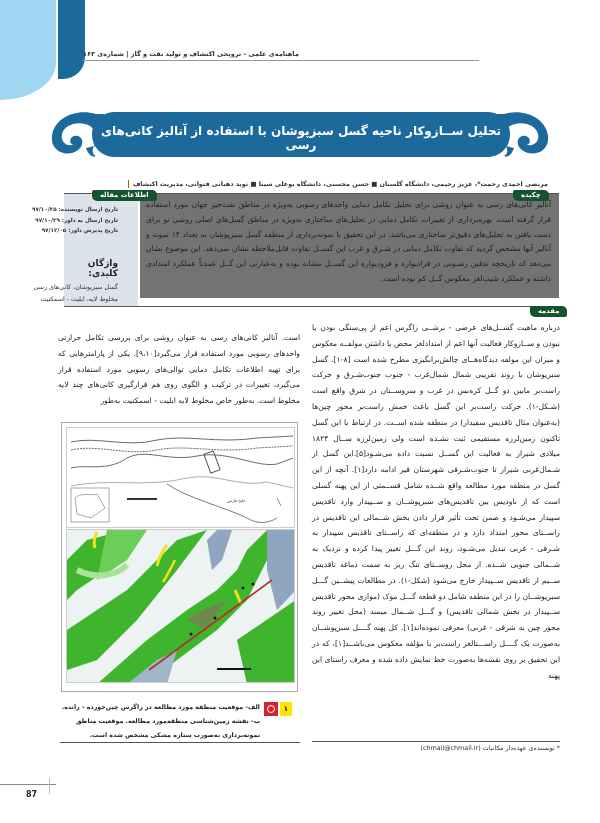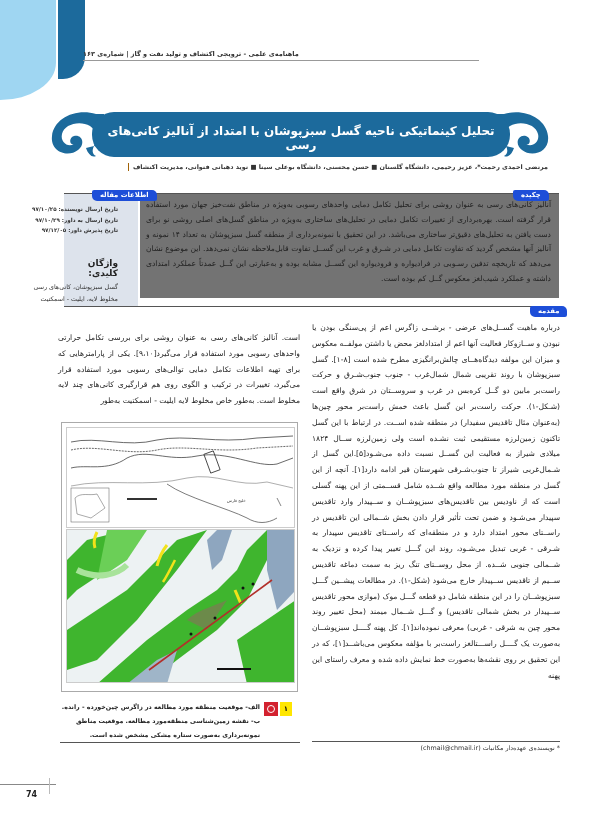--- a/index.html
+++ b/index.html
@@ -15,32 +15,32 @@
   .journal-line { position: absolute; left: 83px; top: 50px; width: 300px; font-size: 6.5px; font-weight: bold; color: #333; white-space: nowrap; direction: rtl; text-align: left; }
 
   
   .title-banner { position: absolute; left: 92px; top: 112px; width: 418px; height: 45px; background: #1c6a9c; border-radius: 22px; }
   .title-text { position: absolute; left: 0; right: 0; top: 12px; text-align: center; color: #fff; font-size: 12px; font-weight: bold; direction: rtl; }
   .swirl { position: absolute; top: 104px; width: 58px; height: 56px; }
   .swirl-left { left: 46px; }
   .swirl-right { right: 46px; transform: scaleX(-1); }
 
   
-  .authors { position: absolute; right: 52px; top: 163px; width: 420px; font-size: 6.4px; font-weight: bold; color: #333; direction: rtl; text-align: left; white-space: nowrap; border-left: 1px solid #a16207; padding-left: 4px; }
+  .authors { position: absolute; right: 52px; top: 180px; width: 420px; font-size: 6.4px; font-weight: bold; color: #333; direction: rtl; text-align: left; white-space: nowrap; border-left: 1px solid #a16207; padding-left: 4px; }
 
   
   .abstract-top-rule { position: absolute; left: 64px; top: 193px; width: 495px; height: 1.5px; background: #555; }
   .abstract-box { position: absolute; left: 140px; top: 194px; width: 419px; height: 104px; background: #737373; padding: 4px 8px 4px 6px; font-size: 7.6px; line-height: 14.8px; direction: rtl; text-align: justify; color: #222; }
   .info-box { position: absolute; left: 64px; top: 194px; width: 74px; height: 112px; background: #dde3ec; padding: 10px 20px 4px 3px; direction: rtl; text-align: right; font-size: 5.6px; color: #333; }
   .info-box .dates div { line-height: 10.5px; font-weight: bold; white-space: nowrap; }
   .info-box .kw-title { margin-top: 22px; font-size: 9px; font-weight: bold; color: #222; }
   .info-box .kw { font-size: 6.3px; line-height: 12px; margin-top: 3px; white-space: nowrap; }
   .info-bottom-rule { position: absolute; left: 64px; top: 306px; width: 495px; height: 1px; background: #555; }
 
-  .red-tag { position: absolute; height: 11px; background: #1d4ed8; color: #fff; font-size: 6.8px; font-weight: bold; padding: 0 8px; line-height: 11px; direction: rtl; border-radius: 2px 5px 2px 5px; white-space: nowrap; }
+  .red-tag { position: absolute; height: 11px; background: #14532d; color: #fff; font-size: 6.8px; font-weight: bold; padding: 0 8px; line-height: 11px; direction: rtl; border-radius: 2px 5px 2px 5px; white-space: nowrap; }
   .tag-abstract { left: 513px; top: 190px; }
   .tag-info { left: 92px; top: 190px; }
   .tag-intro { left: 530px; top: 306px; }
 
   
   .col { position: absolute; font-size: 7.6px; line-height: 15.8px; direction: rtl; text-align: justify; color: #222; }
   .col-right { left: 312px; top: 320px; width: 248px; }
   .col-left { left: 58px; top: 330px; width: 242px; }
 
   
@@ -75,21 +75,21 @@
 
 <svg class="swirl swirl-left" viewBox="0 0 58 56">
   <path d="M50 10 C30 4 8 14 6 32 C4 48 22 54 32 46 C40 40 36 30 28 32 C22 34 24 42 28 40 C22 44 14 38 16 30 C18 20 34 16 44 22 C50 26 52 34 48 42 L58 44 L58 10 Z" fill="#1c6a9c"></path>
   <path d="M40 44 C42 50 46 54 50 52 C46 50 46 46 48 42 Z" fill="#1c6a9c"></path>
 </svg>
 <svg class="swirl swirl-right" viewBox="0 0 58 56">
   <path d="M50 10 C30 4 8 14 6 32 C4 48 22 54 32 46 C40 40 36 30 28 32 C22 34 24 42 28 40 C22 44 14 38 16 30 C18 20 34 16 44 22 C50 26 52 34 48 42 L58 44 L58 10 Z" fill="#1c6a9c"></path>
   <path d="M40 44 C42 50 46 54 50 52 C46 50 46 46 48 42 Z" fill="#1c6a9c"></path>
 </svg>
 <div class="title-banner">
-  <div class="title-text">تحلیل کینماتیکی ناحیه گسل سبزپوشان با امتداد از آنالیز کانی‌های رسی</div>
+  <div class="title-text">تحلیل ســازوکار ناحیه گسل سبزپوشان با استفاده از آنالیز کانی‌های رسی</div>
 </div>
 
 <div class="authors">مرتضی احمدی رحمت*، عزیز رحیمی، دانشگاه گلستان ■ حسن محسنی، دانشگاه بوعلی سینا ■ نوید دهبانی فنوانی، مدیریت اکتشاف</div>
 
 <div class="abstract-top-rule"></div>
 <div class="abstract-box">آنالیز کانی‌های رسی به عنوان روشی برای تحلیل تکامل دمایی واحدهای رسوبی به‌ویژه در مناطق نفت‌خیز جهان مورد استفاده قرار گرفته است. بهره‌برداری از تغییرات تکامل دمایی در تحلیل‌های ساختاری به‌ویژه در مناطق گسل‌های اصلی روشی نو برای دست یافتن به تحلیل‌های دقیق‌تر ساختاری می‌باشد. در این تحقیق با نمونه‌برداری از منطقه گسل سبزپوشان به تعداد ۱۴ نمونه و آنالیز آنها مشخص گردید که تفاوت تکامل دمایی در شـرق و غرب این گســل تفاوت قابل‌ملاحظه نشان نمی‌دهد. این موضوع نشان می‌دهد که تاریخچه تدفین رسـوبی در فرادیواره و فرودیواره این گســل مشابه بوده و به‌عبارتی این گــل عمدتاً عملکرد امتدادی داشته و عملکرد شیب‌لغز معکوس گــل کم بوده است.</div>
 <div class="red-tag tag-abstract">چکیده</div>
 
 <div class="info-box">
   <div class="dates">
@@ -159,13 +159,13 @@
 <div class="caption">
   <div style="padding-right:40px">الف- موقعیت منطقه مورد مطالعه در زاگرس چین‌خورده - رانده. ب- نقشه زمین‌شناسی منطقه‌مورد مطالعه. موقعیت مناطق نمونه‌برداری به‌صورت ستاره مشکی مشخص شده است.</div>
 </div>
 <div class="caption-rule"></div>
 
 <div class="footnote-rule"></div>
 <div class="footnote">* نویسنده‌ی عهده‌دار مکاتبات (chmail@chmail.ir)</div>
 
 <div class="page-rule"></div>
 <div class="page-tick"></div>
-<div class="page-number">74</div>
+<div class="page-number">87</div>
 
 </body></html>

